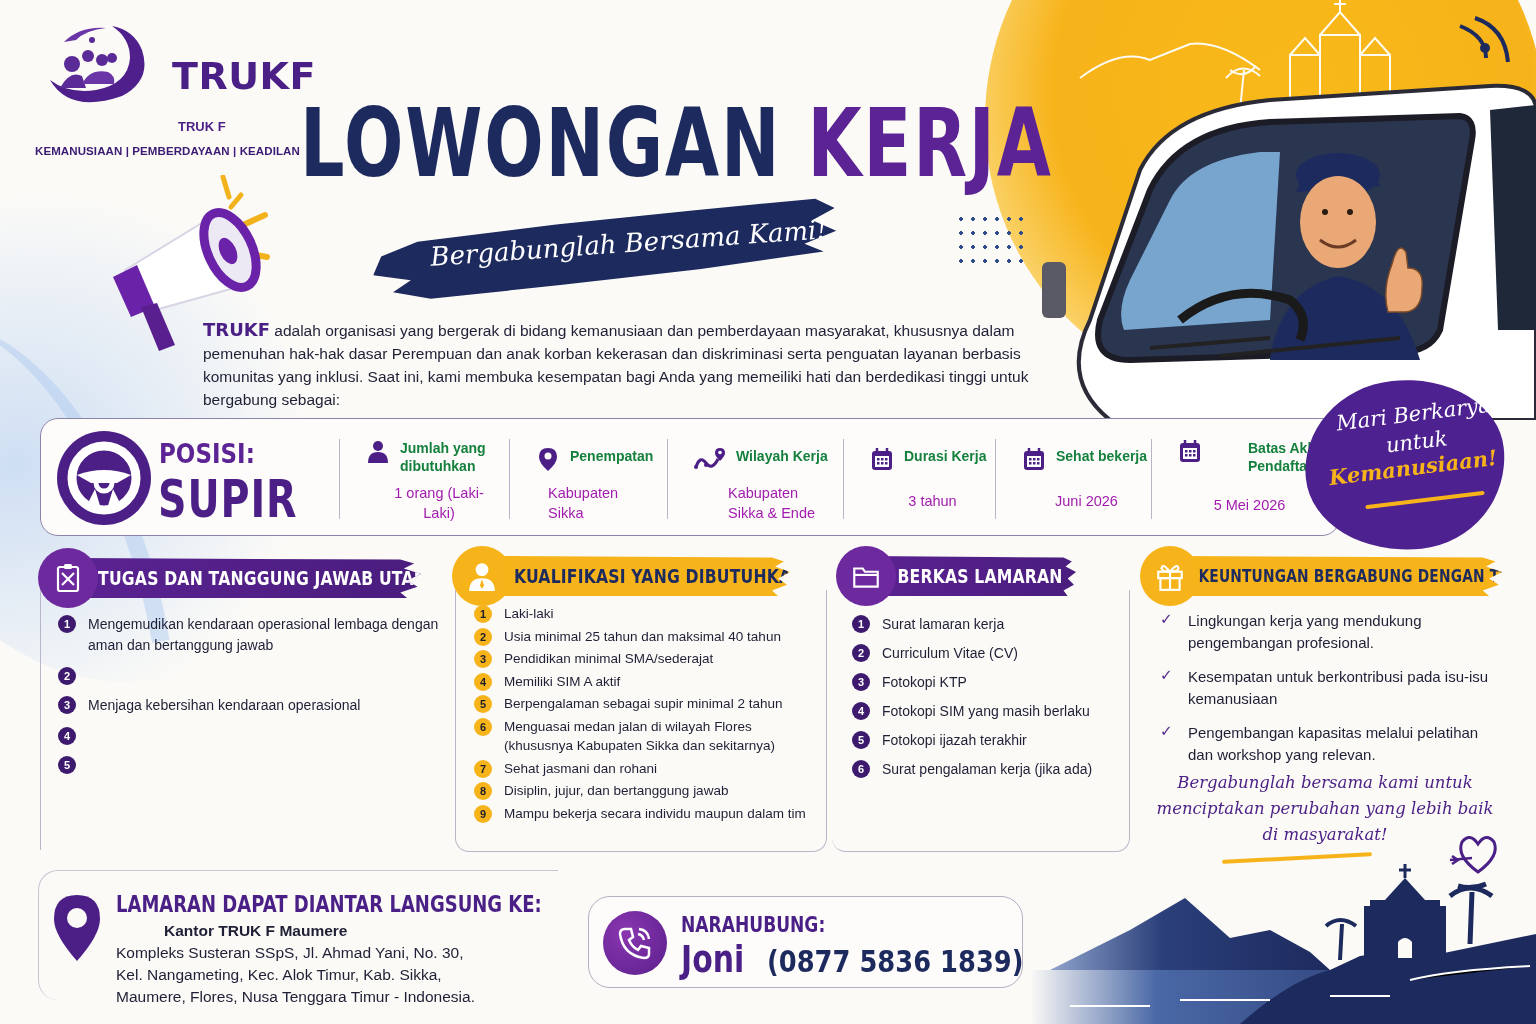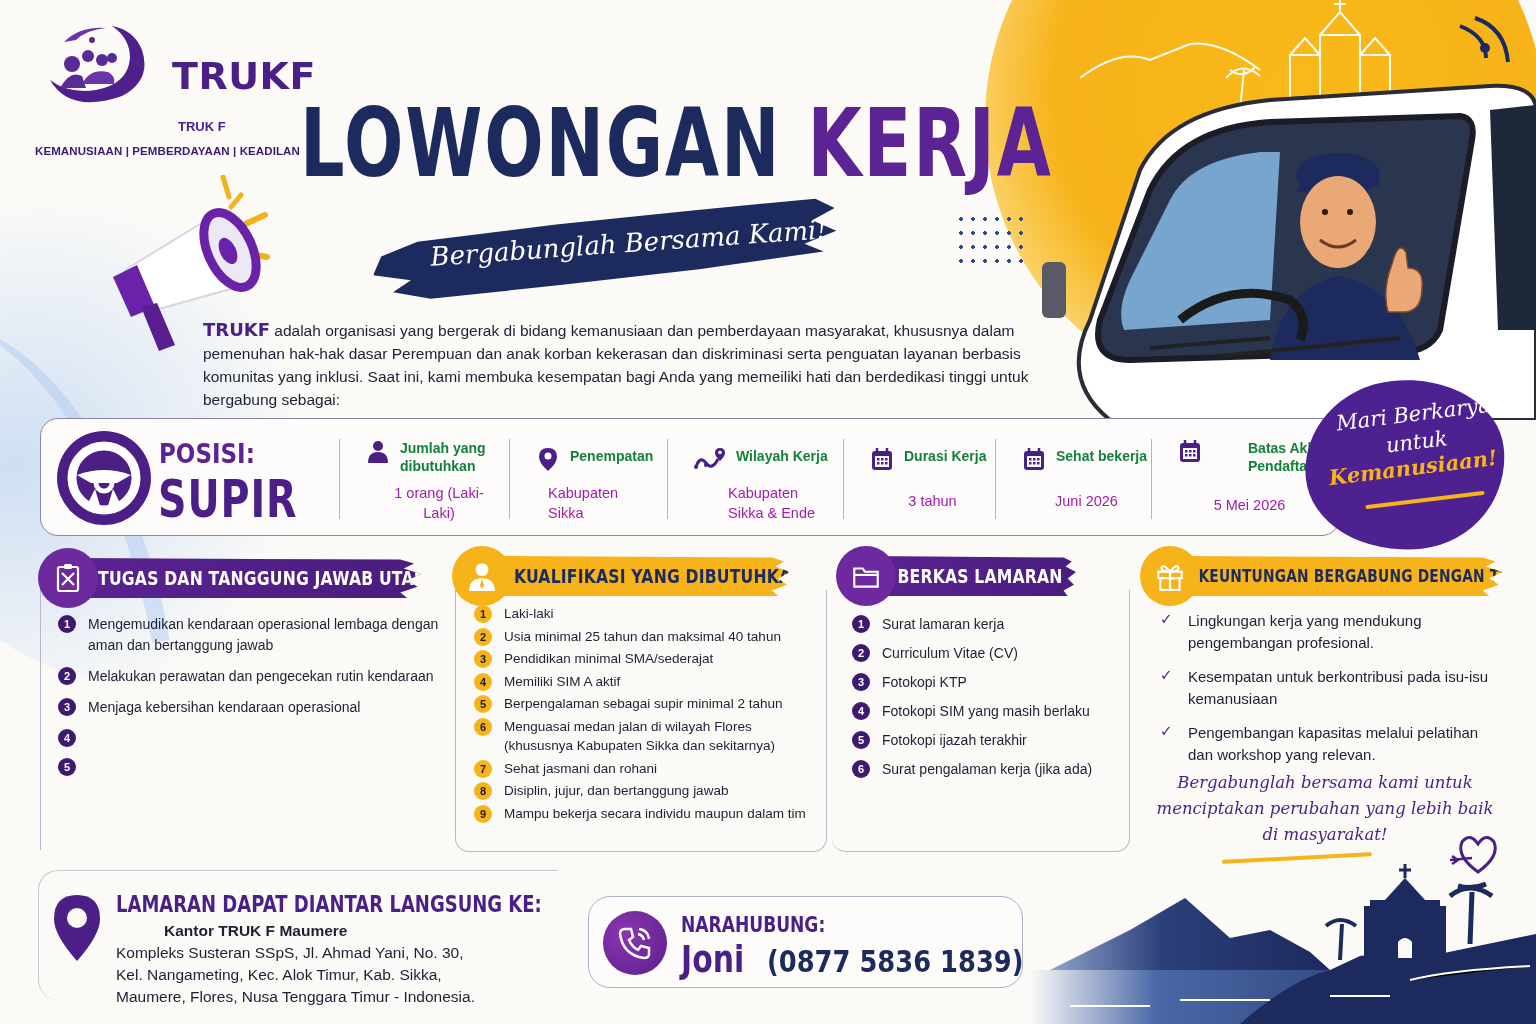--- a/index.html
+++ b/index.html
@@ -462,21 +462,20 @@
       <rect x="11" y="1" width="8" height="5" rx="1.5" fill="#fff"></rect>
     </svg>
 </div>
 <ol class="list" style="left:58px; top:614px; width:390px;">
   <li style="margin-bottom:10px;">
       <span class="num p">1</span>
       <span style="font-size:14px; line-height:21px;">Mengemudikan kendaraan operasional lembaga dengan aman dan bertanggung jawab</span>
     </li>
   <li style="margin-bottom:10px;">
       <span class="num p">2</span>
-      <span style="font-size:14px; line-height:21px;">Melakukan perawatan dan pengecekan rutin kendaraan</span>
     </li>
   <li style="margin-bottom:10px;">
       <span class="num p">3</span>
       <span style="font-size:14px; line-height:21px;">Menjaga kebersihan kendaraan operasional</span>
     </li>
   <li style="margin-bottom:10px;">
       <span class="num p">4</span>
     </li>
   <li>
       <span class="num p">5</span>

